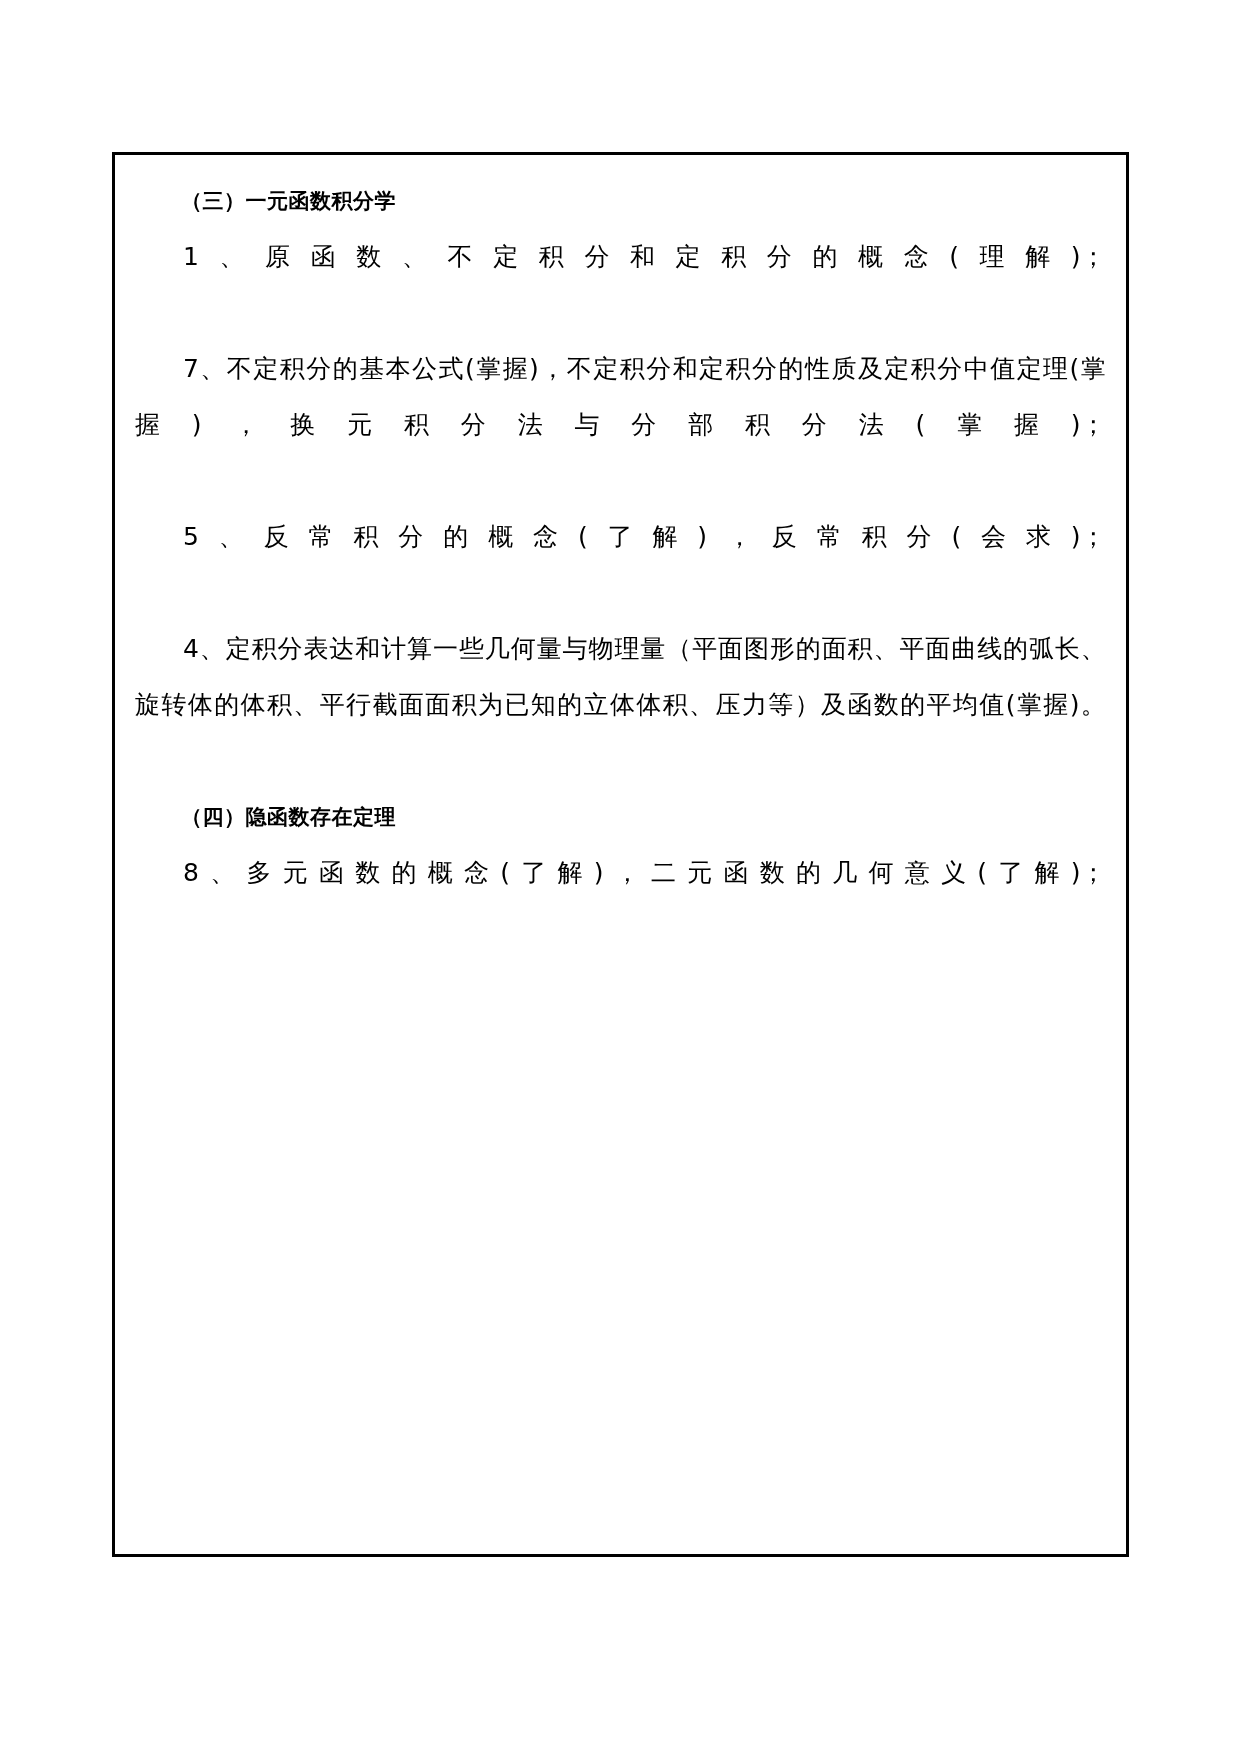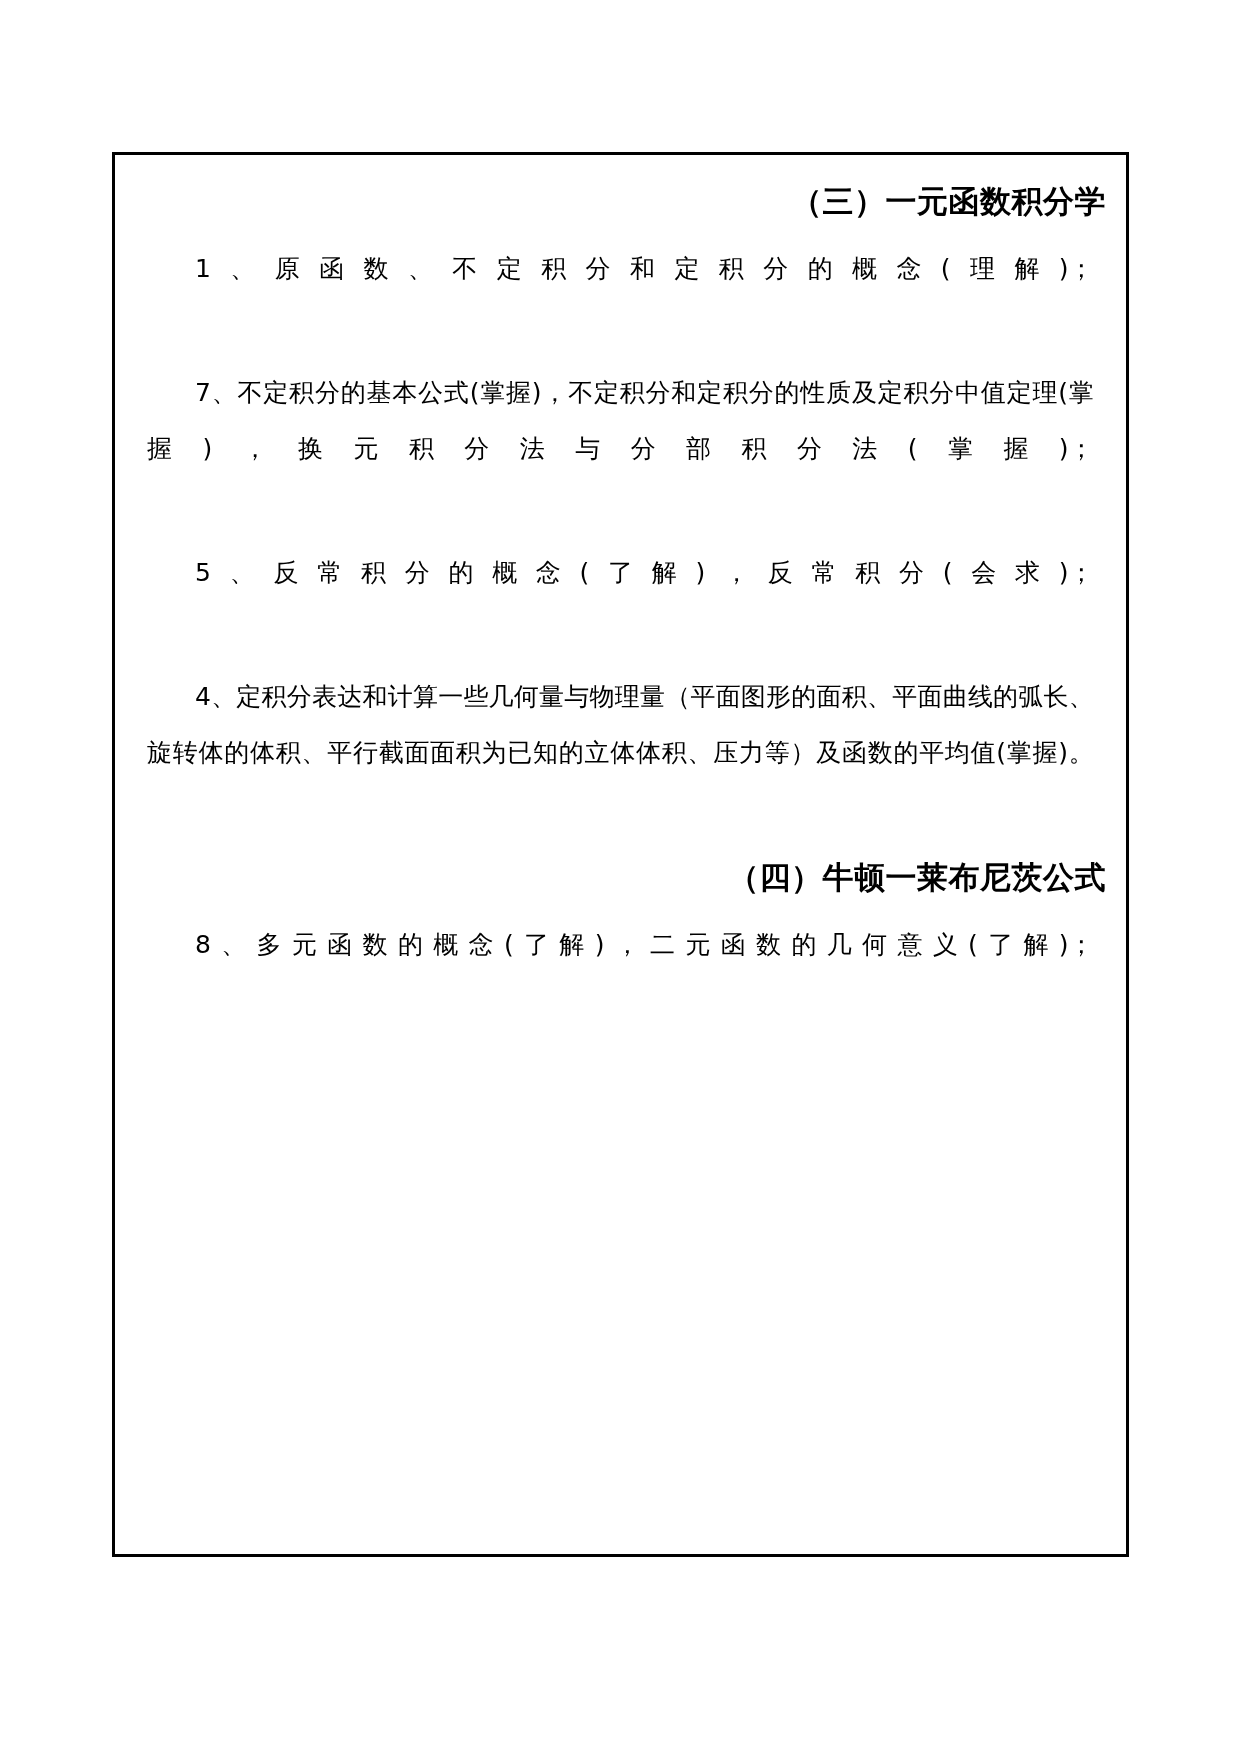--- a/index.html
+++ b/index.html
@@ -36,36 +36,35 @@
     overflow: hidden;
   }
 
   .frame-inner {
     padding: 18px 20px 0 20px;
   }
 
   
   .section-heading {
     font-weight: bold;
-    font-size: 31px;
+    font-size: 21px;
     line-height: 56px;
     letter-spacing: 0.5px;
     text-indent: 46px;
     margin: 0;
     white-space: nowrap;
-    text-align: right;
   }
 
   
   .item {
     font-size: 25px;
     line-height: 56px;
     letter-spacing: 0.2px;
     text-indent: 48px;
-    margin: 12px;
+    margin: 0;
     text-align: justify;
     text-justify: inter-character;
     word-break: break-all;
   }
 
   
   .item::after {
     content: "";
     display: inline-block;
     width: 100%;
@@ -79,20 +78,20 @@
   <div class="content-frame">
     <div class="frame-inner">
 
       <p class="section-heading">（三）一元函数积分学</p>
 
       <p class="item">1、原函数、不定积分和定积分的概念(理解)；</p>
       <p class="item">7、不定积分的基本公式(掌握)，不定积分和定积分的性质及定积分中值定理(掌握)，换元积分法与分部积分法(掌握)；</p>
       <p class="item">5、反常积分的概念(了解)，反常积分(会求)；</p>
       <p class="item">4、定积分表达和计算一些几何量与物理量（平面图形的面积、平面曲线的弧长、旋转体的体积、平行截面面积为已知的立体体积、压力等）及函数的平均值(掌握)。</p>
 
-      <p class="section-heading">（四）牛顿一莱布尼茨公式</p>
+      <p class="section-heading">（四）隐函数存在定理</p>
 
       <p class="item">8、多元函数的概念(了解)，二元函数的几何意义(了解)；</p>
 
     </div>
   </div>
 
 </div>
 
 </body></html>

